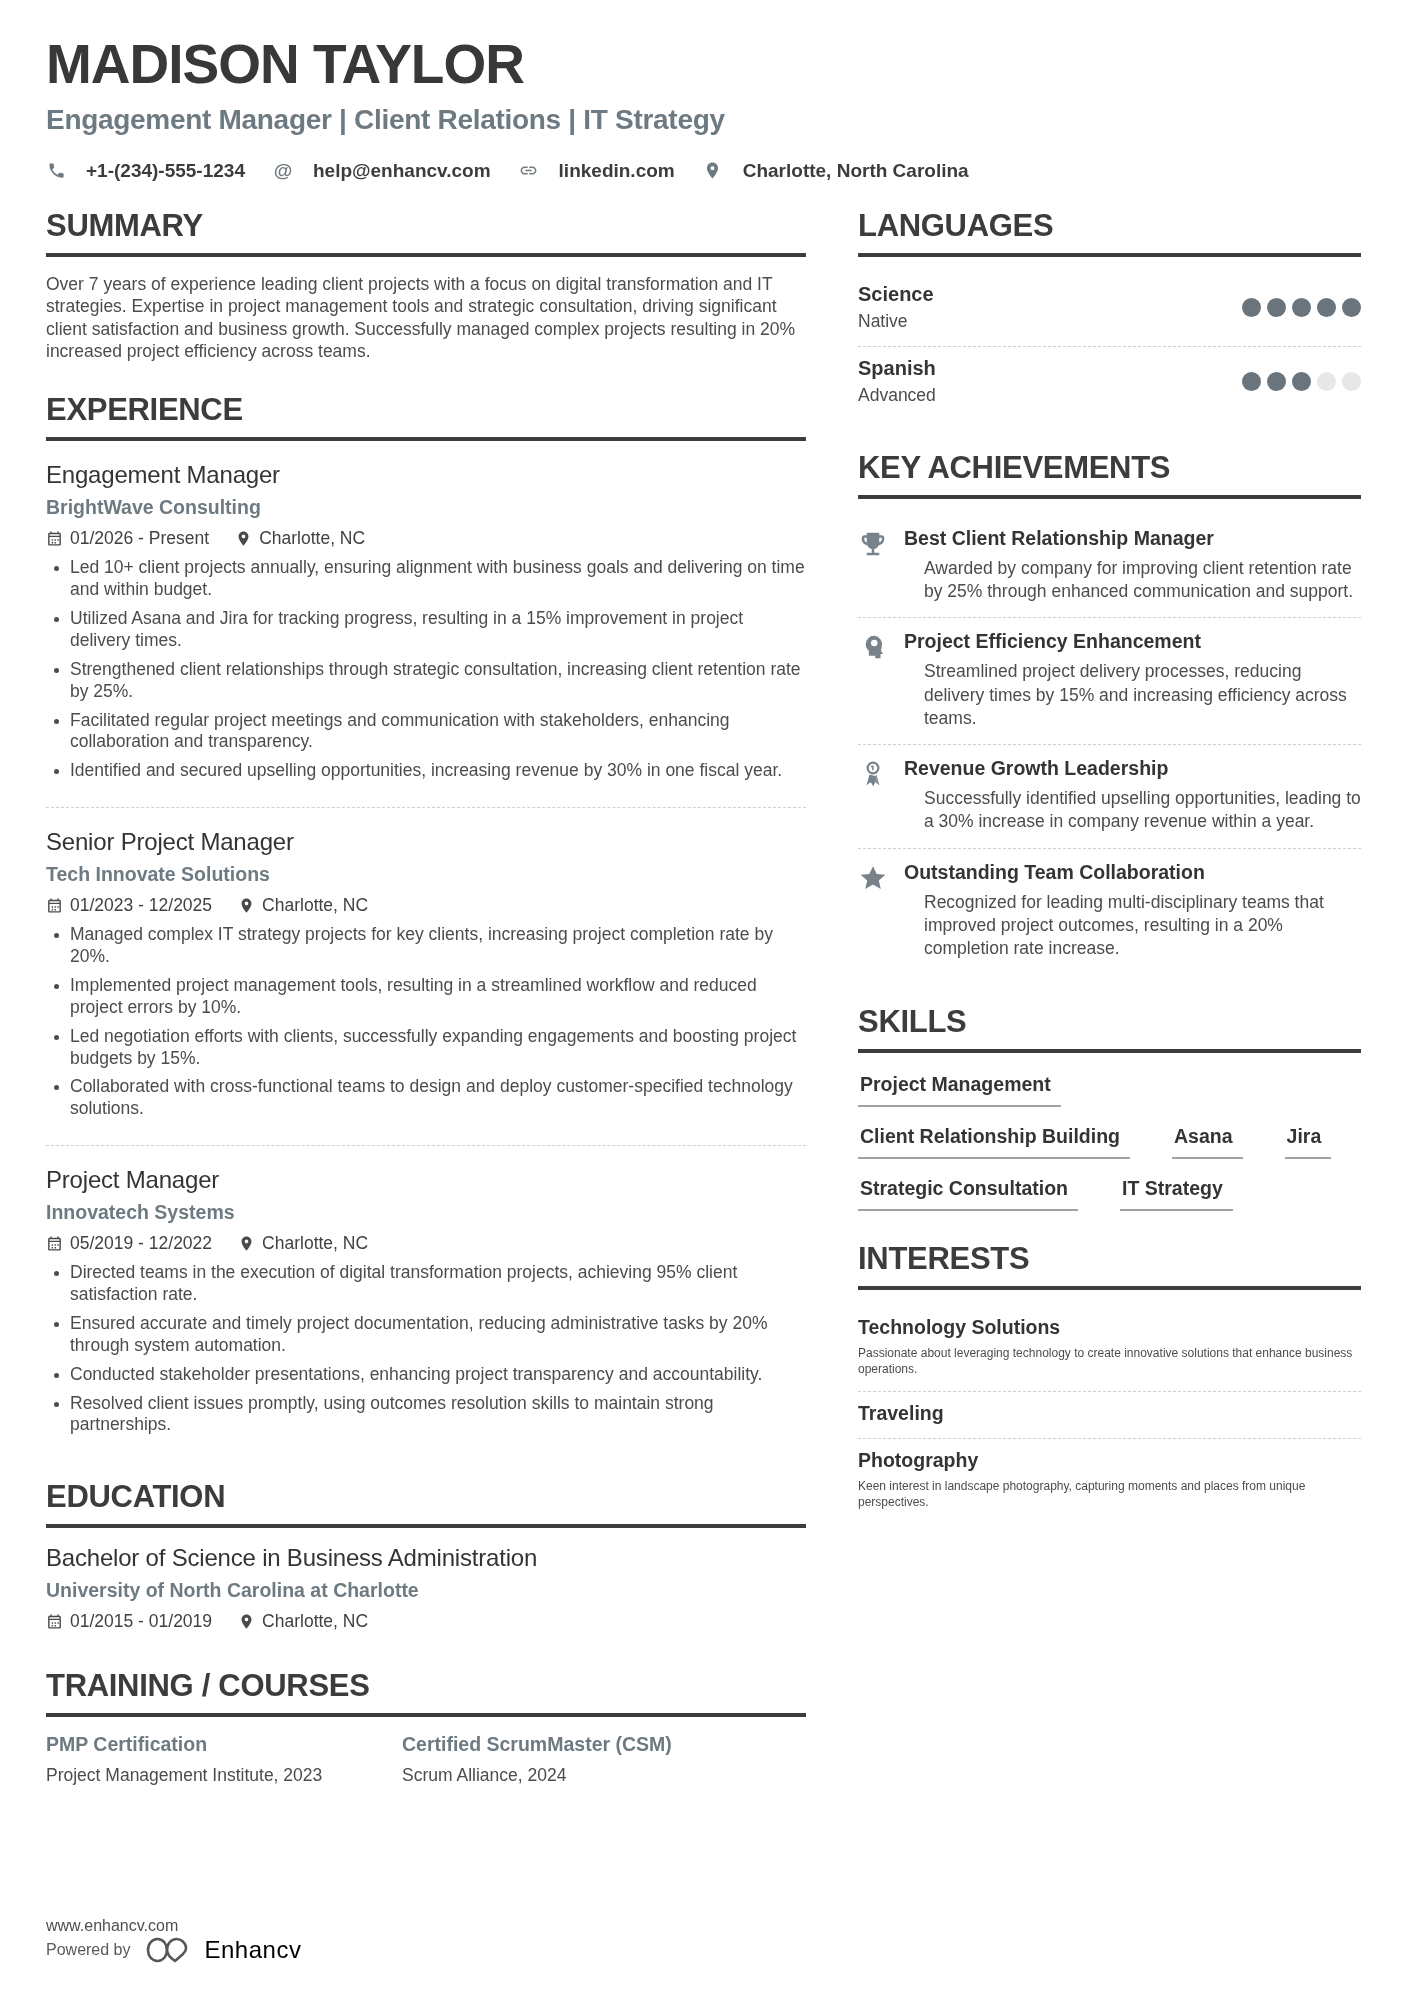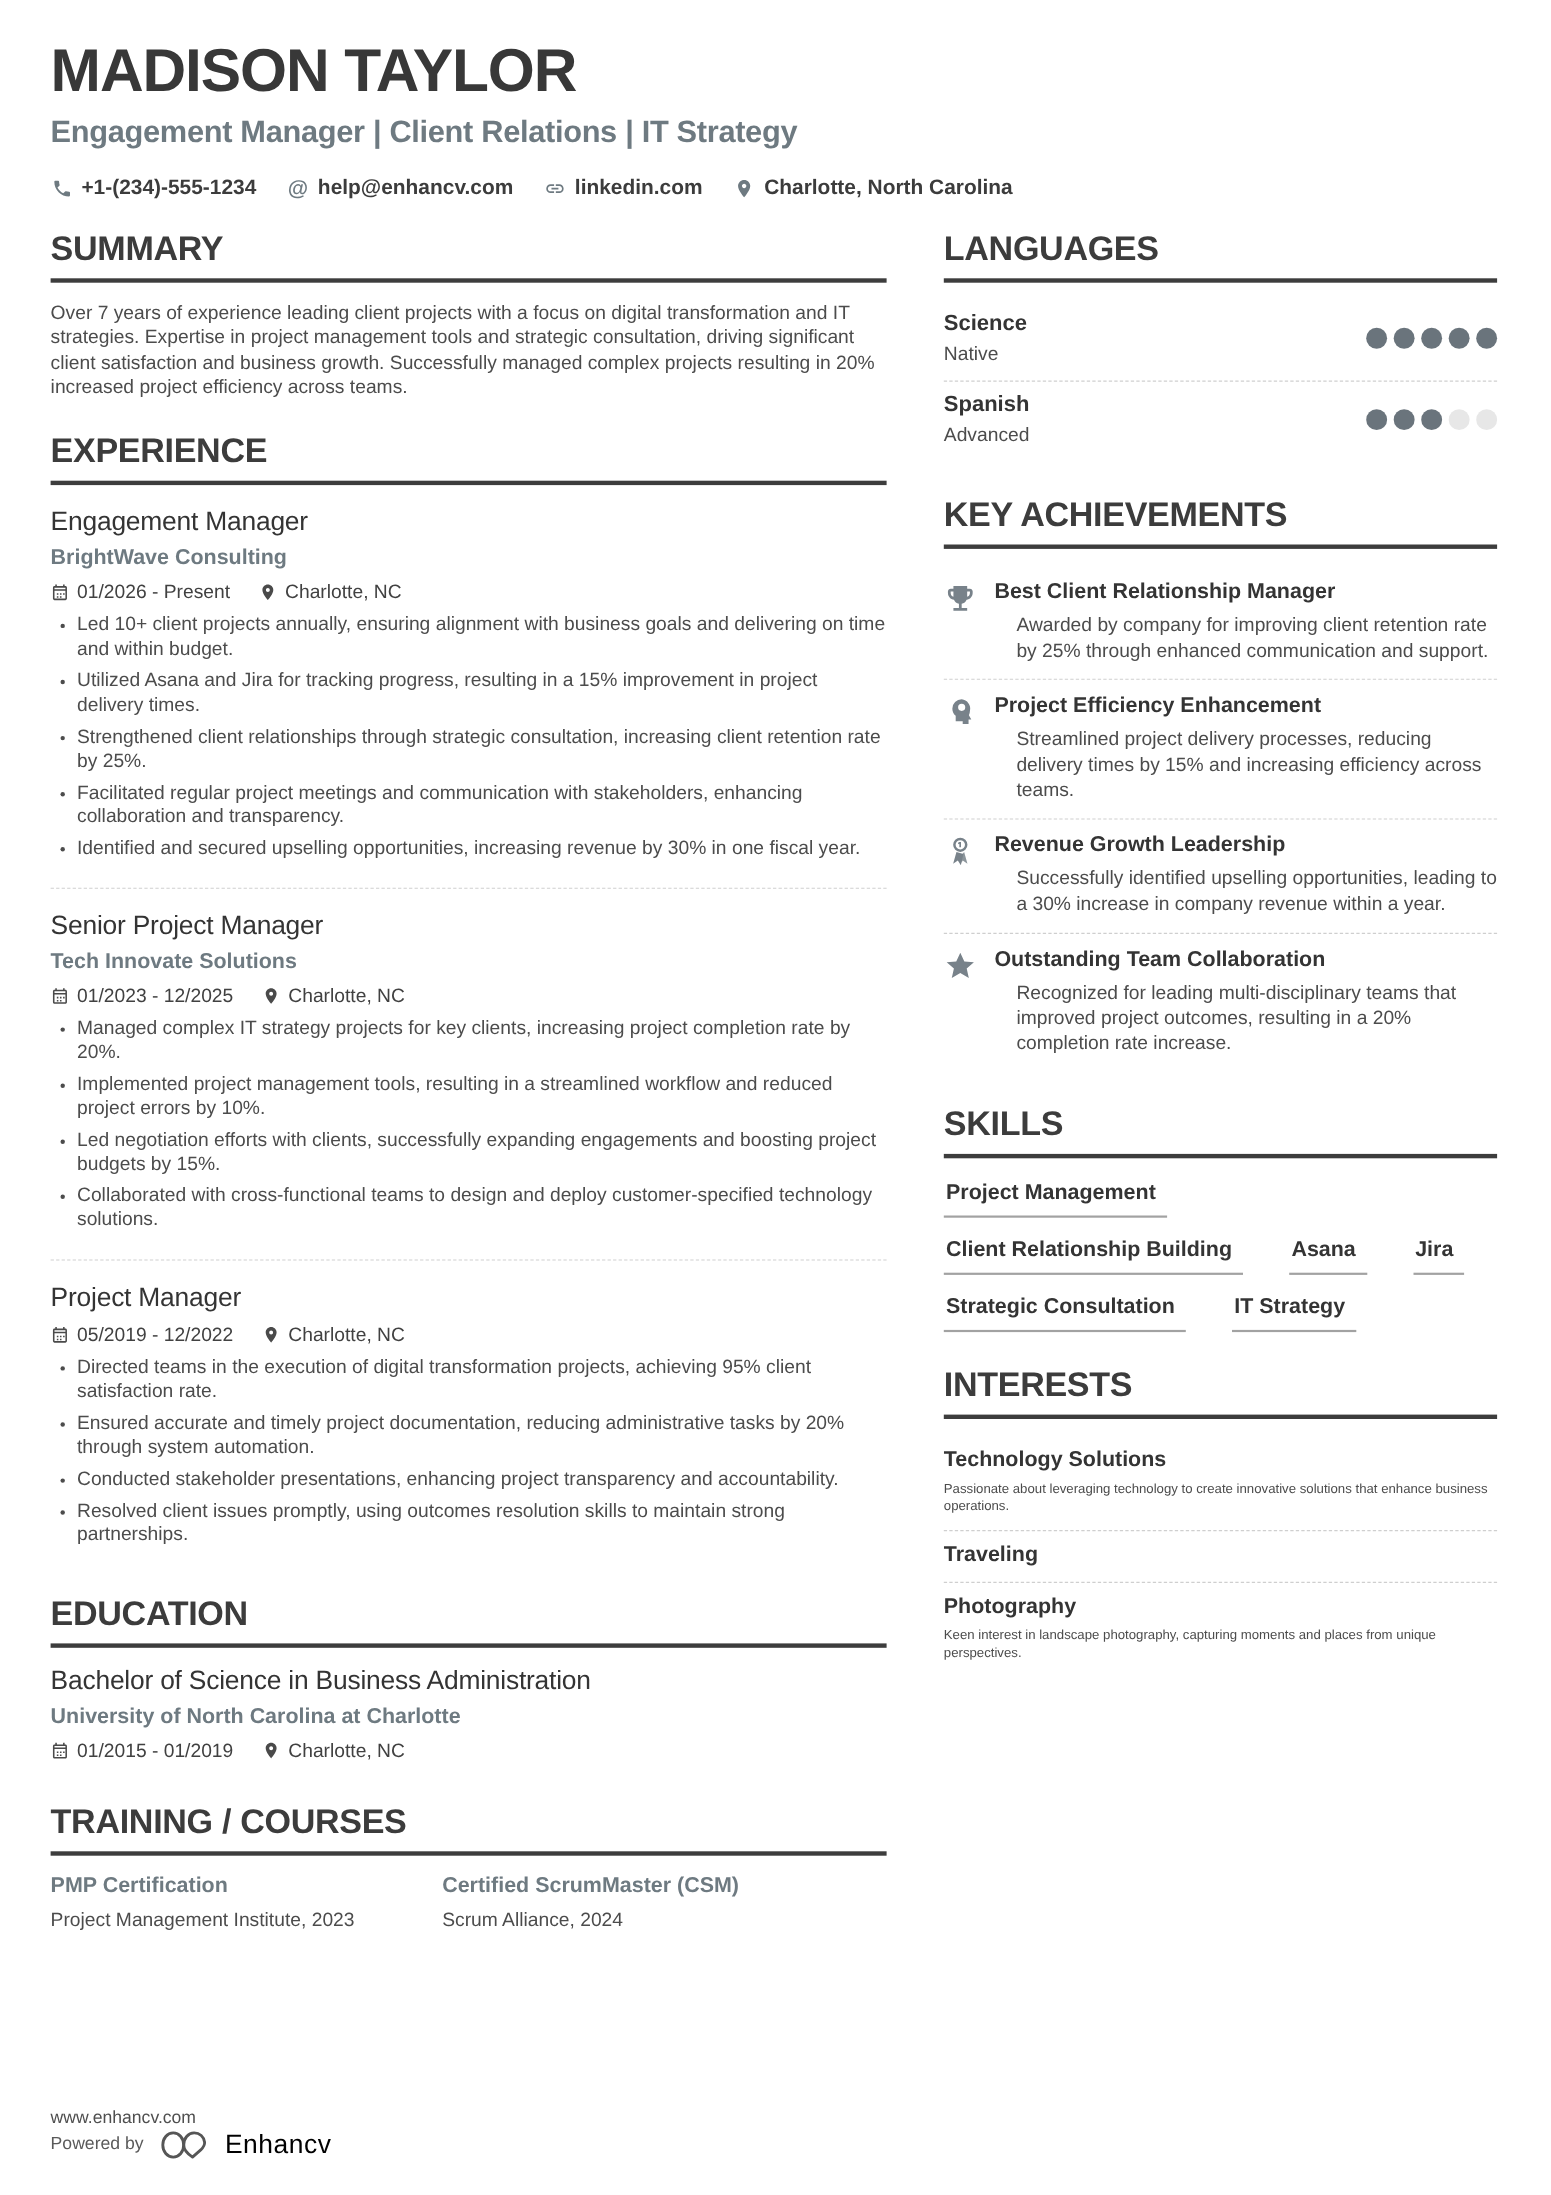--- a/index.html
+++ b/index.html
@@ -17,21 +17,21 @@
     letter-spacing:-1px; line-height:1.05;
   }
   .subtitle {
     margin-top:10px; font-size:28px; font-weight:700;
     color:#6e7a81; letter-spacing:-0.3px;
   }
   .contact-row {
     margin-top:24px; display:flex; align-items:center; gap:28px;
     font-size:19px; font-weight:700; color:#3c3c3c;
   }
-  .contact-item { display:flex; align-items:flex-end; gap:8px; }
+  .contact-item { display:flex; align-items:center; gap:20px; }
   .cicon { width:20px; height:20px; display:inline-flex; align-items:center; justify-content:center; color:#6e7a81; }
   .cicon svg { width:19px; height:19px; fill:#6e7a81; }
   .at-glyph { font-size:19px; font-weight:700; color:#6e7a81; line-height:1; }
   
   .columns { display:flex; gap:52px; margin-top:26px; flex:0 0 auto; }
   .col-left { width:760px; flex:0 0 760px; }
   .col-right { width:503px; flex:0 0 503px; }
   .section { margin-bottom:30px; }
   .sec-head {
     font-size:31px; font-weight:700; color:#3c3c3c; letter-spacing:-0.3px;
@@ -194,20 +194,21 @@
         <ul class="bullets">
           <li>Managed complex IT strategy projects for key clients, increasing project completion rate by 20%.</li>
           <li>Implemented project management tools, resulting in a streamlined workflow and reduced project errors by 10%.</li>
           <li>Led negotiation efforts with clients, successfully expanding engagements and boosting project budgets by 15%.</li>
           <li>Collaborated with cross-functional teams to design and deploy customer-specified technology solutions.</li>
         </ul>
       </div>
 
       <div class="job">
         <div class="job-title">Project Manager</div>
+        <div class="company">Innovatech Systems</div>
         <div class="meta-row">
           <span class="meta-item">
             <span class="micon">
                 <svg viewBox="0 0 24 24">
                   <path d="M19 4h-1V2h-2v2H8V2H6v2H5c-1.1 0-2 .9-2 2v14c0 1.1.9 2 2 2h14c1.1 0 2-.9 2-2V6c0-1.1-.9-2-2-2zm0 16H5V10h14v10zM5 8V6h14v2H5zm3 5h2v2H8v-2zm4 0h2v2h-2v-2zm4 0h2v2h-2v-2zm-8 4h2v2H8v-2zm4 0h2v2h-2v-2z"></path>
                 </svg>
               </span>
             <span>05/2019 - 12/2022</span>
           </span>
           <span class="meta-item">

